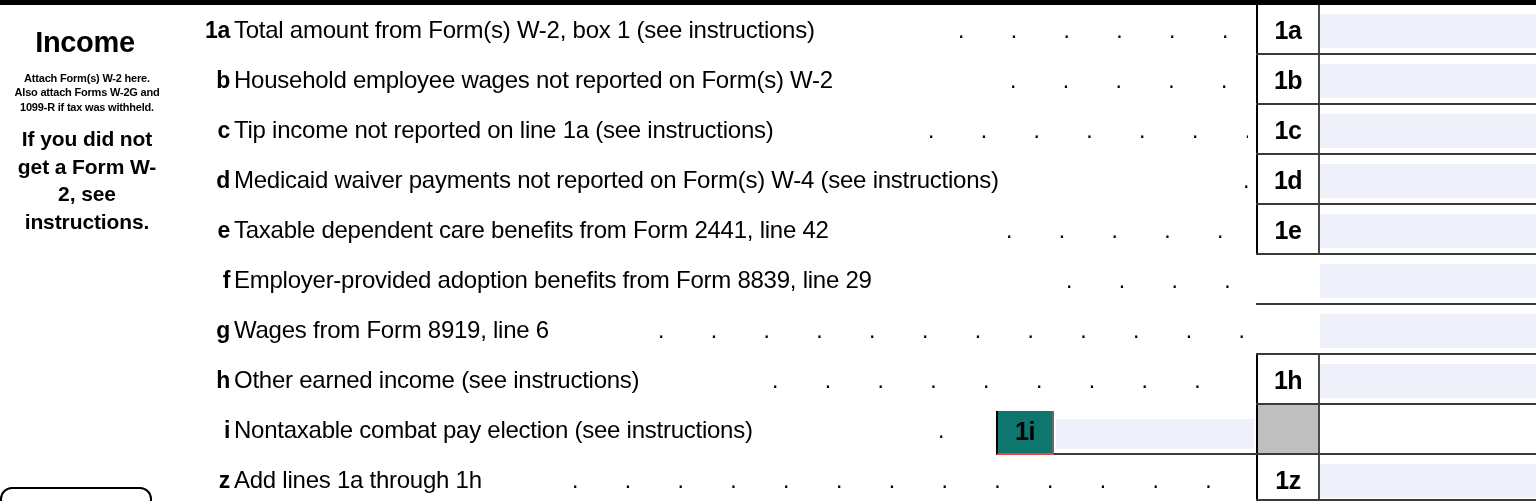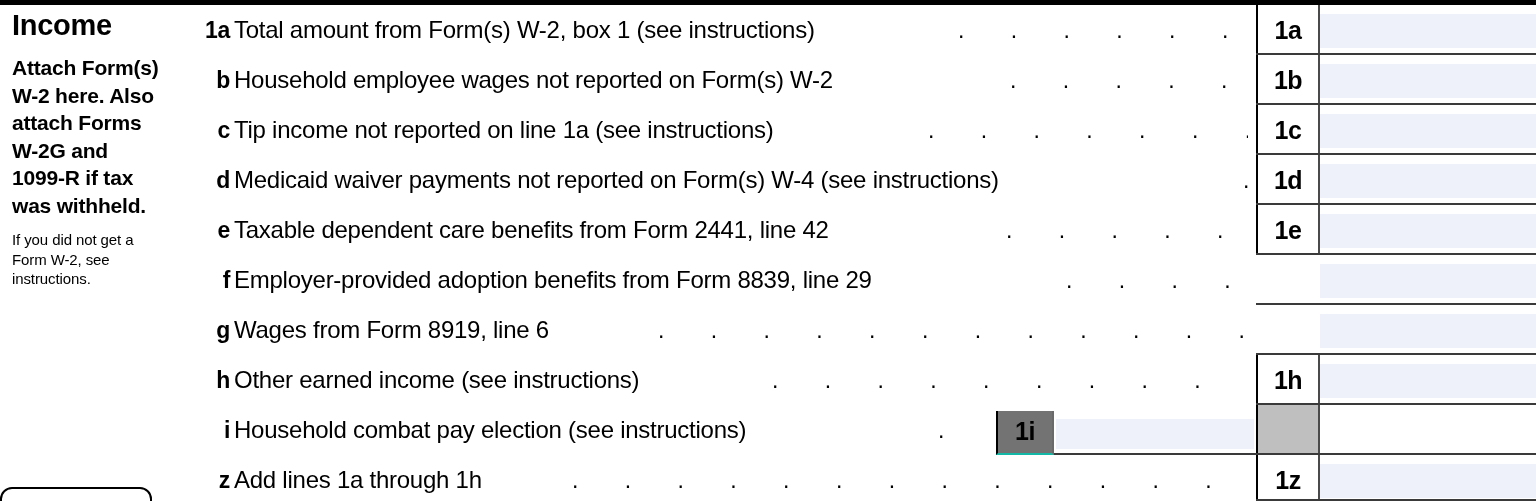--- a/index.html
+++ b/index.html
@@ -28,40 +28,41 @@
     height: 5px;
     background: #000000;
   }
 
   
   .side-panel {
     position: absolute;
     left: 0; top: 5px;
     width: 168px;
     height: 394px;
-    padding: 6px 10px 0 12px;
+    padding: 23px 10px 0 12px;
+    text-align: center;
   }
   .side-title {
     font-size: 29px;
     font-weight: bold;
     line-height: 1.0;
     letter-spacing: -0.3px;
     margin-bottom: 14px;
   }
   .side-bold {
-    font-size: 21px;
+    font-size: 11px;
     font-weight: bold;
     line-height: 1.31;
     letter-spacing: -0.2px;
     margin-bottom: 11px;
     width: 150px;
   }
   .side-plain {
-    font-size: 15px;
-    font-weight: normal;
+    font-size: 21px;
+    font-weight: bold;
     line-height: 1.31;
     letter-spacing: -0.1px;
     width: 150px;
   }
 
   
   .attach-box {
     position: absolute;
     left: 0;
     top: 487px;
@@ -175,28 +176,28 @@
   }
 
   
   .sub-box {
     position: absolute;
     left: 828px;
     top: 6px;
     width: 58px;
     height: 44px;
     border-left: 2px solid #000000;
-    border-bottom: 2px solid #14b8a6;
+    border-bottom: 2px solid #ef4444;
     border-right: 2px solid #6a6a6a;
     font-size: 25px;
     font-weight: bold;
     line-height: 40px;
     text-align: center;
     letter-spacing: -0.5px;
-    background: #737373;
+    background: #0f766e;
   }
   .sub-field {
     position: absolute;
     left: 888px;
     top: 14px;
     width: 198px;
     height: 30px;
     background: #eef0fa;
   }
   .sub-field-rule {
@@ -296,21 +297,21 @@
         <div class="row-text">Other earned income (see instructions)</div>
         <div class="leaders" style="left: 604px; width: 476px;">. . . . . . . . . . . . . . . . . . . . . . . . . . . . . .</div>
         <div class="num-col">1h</div>
         <div class="amount-cell">
           <div class="amount-field"></div>
         </div>
         <div class="row-sep"></div>
       </div>
       <div class="row">
         <div class="row-letter">i</div>
-        <div class="row-text">Household combat pay election (see instructions)</div>
+        <div class="row-text">Nontaxable combat pay election (see instructions)</div>
         <div class="leaders" style="left: 770px; width: 14px;">. . . . . . . . . . . . . . . . . . . . . . . . . . . . . .</div>
         <div class="sub-box">1i</div>
         <div class="sub-field"></div>
         <div class="sub-field-rule"></div>
         <div class="num-col shaded"></div>
         <div class="amount-cell blank"></div>
         <div class="row-sep"></div>
       </div>
       <div class="row r-last">
         <div class="row-letter">z</div>

